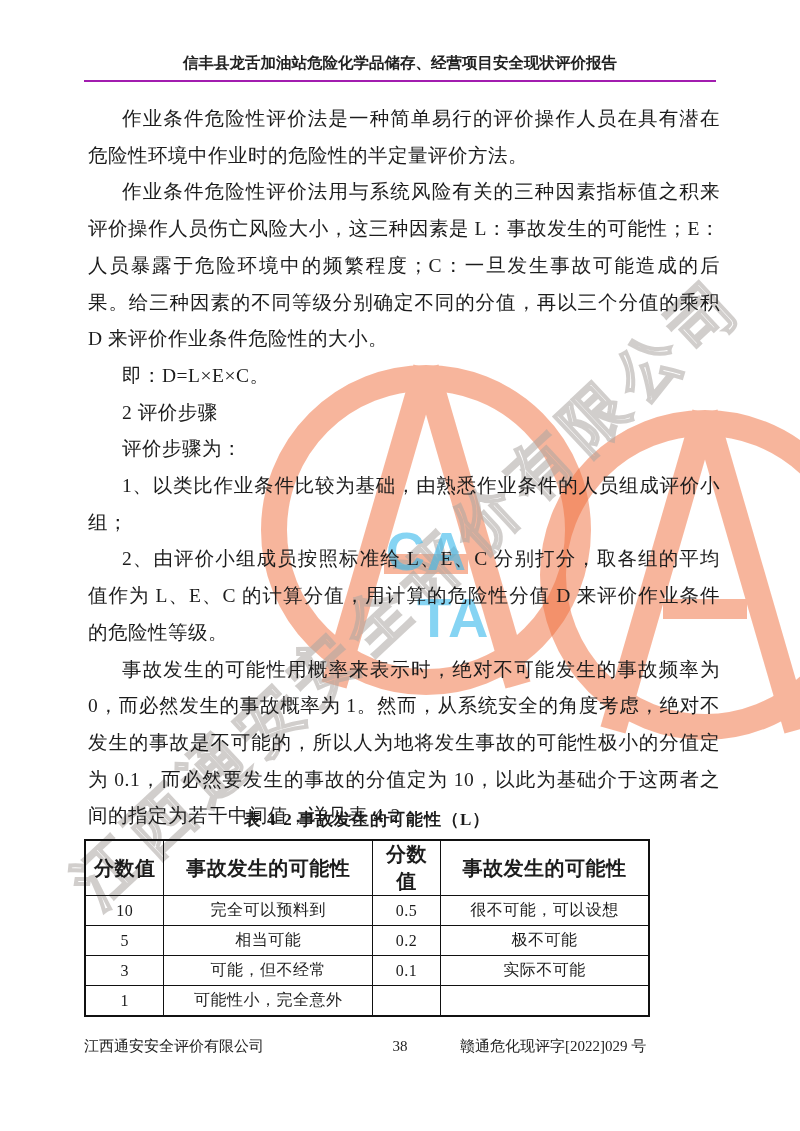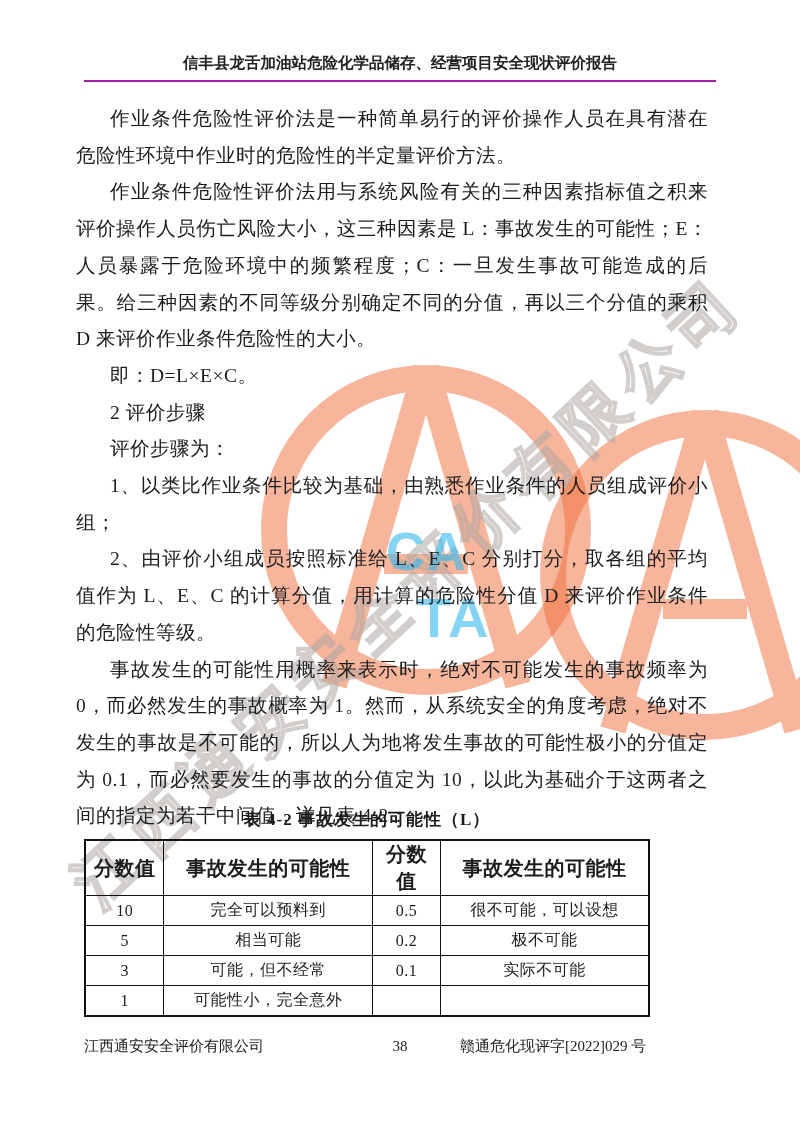--- a/index.html
+++ b/index.html
@@ -29,21 +29,21 @@
   }
 
   
   .content{position:absolute;inset:0;z-index:1;}
   .header{
     position:absolute;left:84px;top:52px;width:632px;text-align:center;
     font-size:15.5px;font-weight:bold;color:#222;line-height:22px;
     padding-bottom:6px;border-bottom:2px solid #a21caf;
   }
   .body-text{
-    position:absolute;left:76px;top:101px;width:632px;
+    position:absolute;left:88px;top:101px;width:632px;
     font-size:19.5px;line-height:36.7px;text-align:justify;letter-spacing:.5px;
   }
   .body-text p{margin:0;text-indent:34px;}
 
   .table-section{position:absolute;left:84px;top:808px;width:566px;}
   .table-title{text-align:center;font-weight:bold;font-size:17px;margin:0 0 8px 0;letter-spacing:1px;}
   table.l-table{border-collapse:collapse;width:100%;table-layout:fixed;border:2px solid #111;}
   .l-table th,.l-table td{
     border:1px solid #111;height:29px;text-align:center;vertical-align:middle;
     padding:0 4px;font-size:16px;letter-spacing:.5px;

